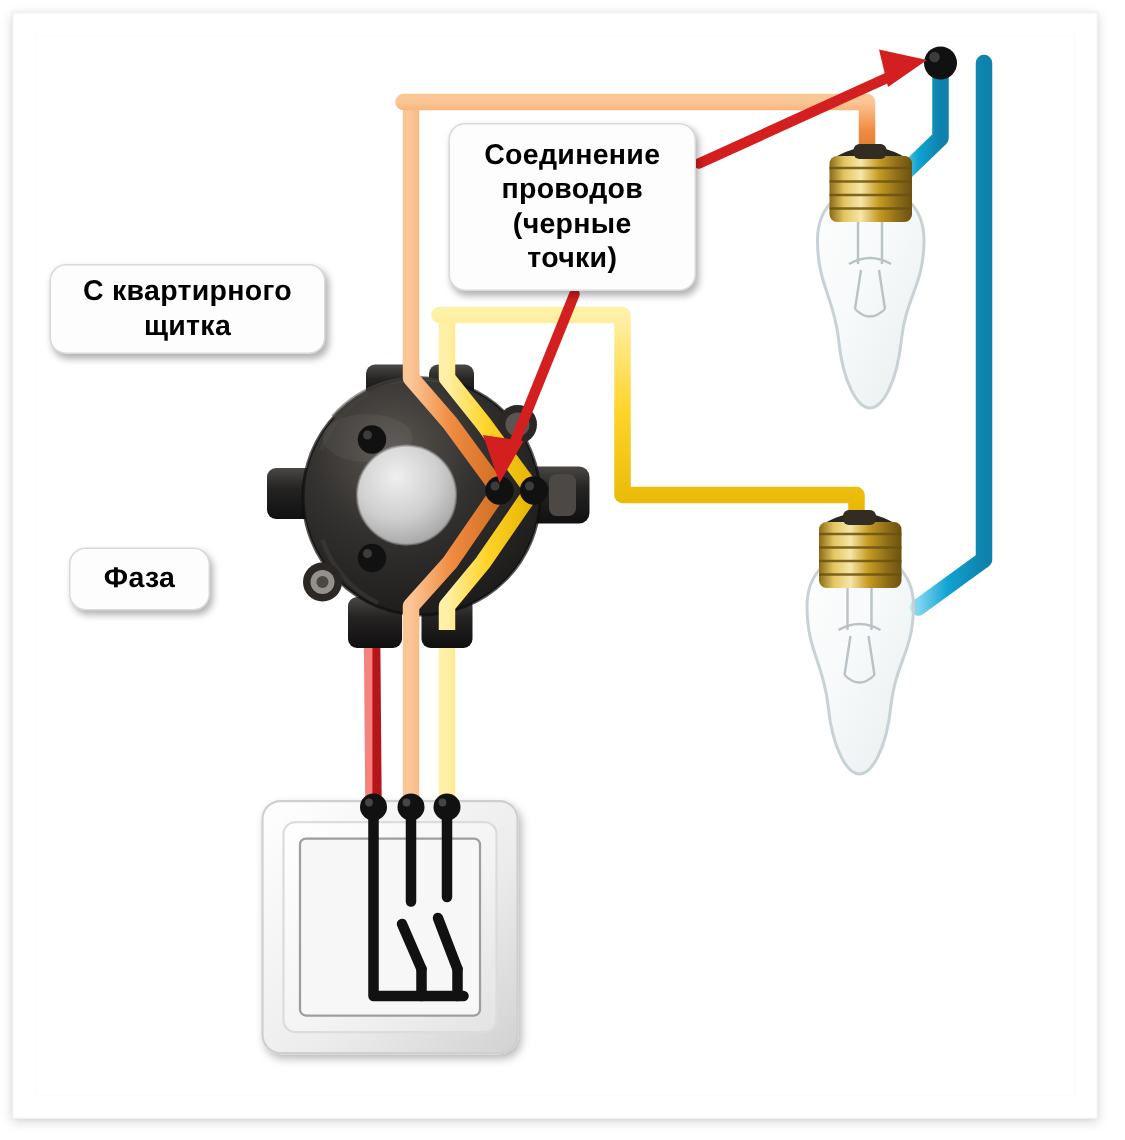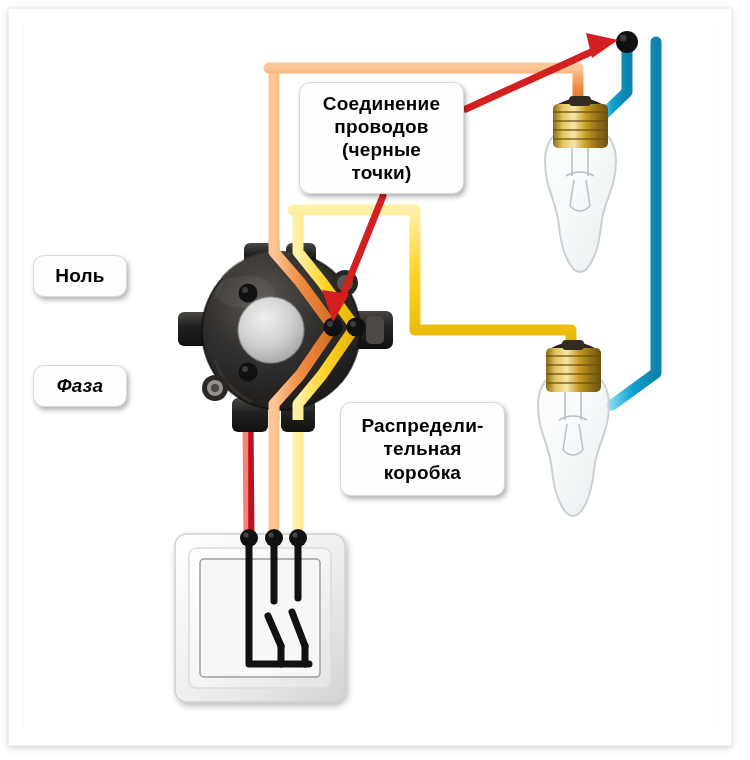--- a/index.html
+++ b/index.html
@@ -35,21 +35,21 @@
     color:#000000;
     font-weight:bold;
     text-align:center;
     line-height:1.22;
     display:flex;align-items:center;justify-content:center;
     white-space:pre-line;
     letter-spacing:0.2px;
   }
   #lbl-panel{left:33px;  top:176px; width:182px;height:58px; font-size:19px;}
   #lbl-zero {left:33px;  top:255px; width:92px; height:40px; font-size:19px;}
-  #lbl-phase{left:33px;  top:365px; width:92px; height:40px; font-size:19px;font-style:italic;}
+  #lbl-phase{left:46px;  top:365px; width:92px; height:40px; font-size:19px;}
   #lbl-join {left:299px; top:82px;  width:163px;height:110px;font-size:19px;}
   #lbl-box  {left:340px; top:402px; width:163px;height:92px; font-size:19px;}
   #lbl-sw   {left:364px; top:596px; width:205px;height:62px; font-size:19px;}
 </style>
 </head>
 <body>
 
 <div id="stage">
 
   <div class="frame">
@@ -313,28 +313,26 @@
         <path d="M618,40 L586,33 L592,58 Z" fill="#D41F20"></path>
       </g>
 
       <g>
         <path d="M383,196 L341,300" stroke="#D41F20" stroke-width="7" fill="none" stroke-linecap="round"></path>
         <path d="M333,322 L322,290 L349,294 Z" fill="#D41F20"></path>
       </g>
     </g>
   </svg>
 
-
-  <div class="label" id="lbl-zero">Ноль</div>
+  <div class="label" id="lbl-panel">С квартирного
+щитка</div>
+
 
   <div class="label" id="lbl-phase">Фаза</div>
 
   <div class="label" id="lbl-join">Соединение
 проводов
 (черные
 точки)</div>
 
-  <div class="label" id="lbl-box">Распредели-
-тельная
-коробка</div>
 
 
 </div>
 
 </body></html>

